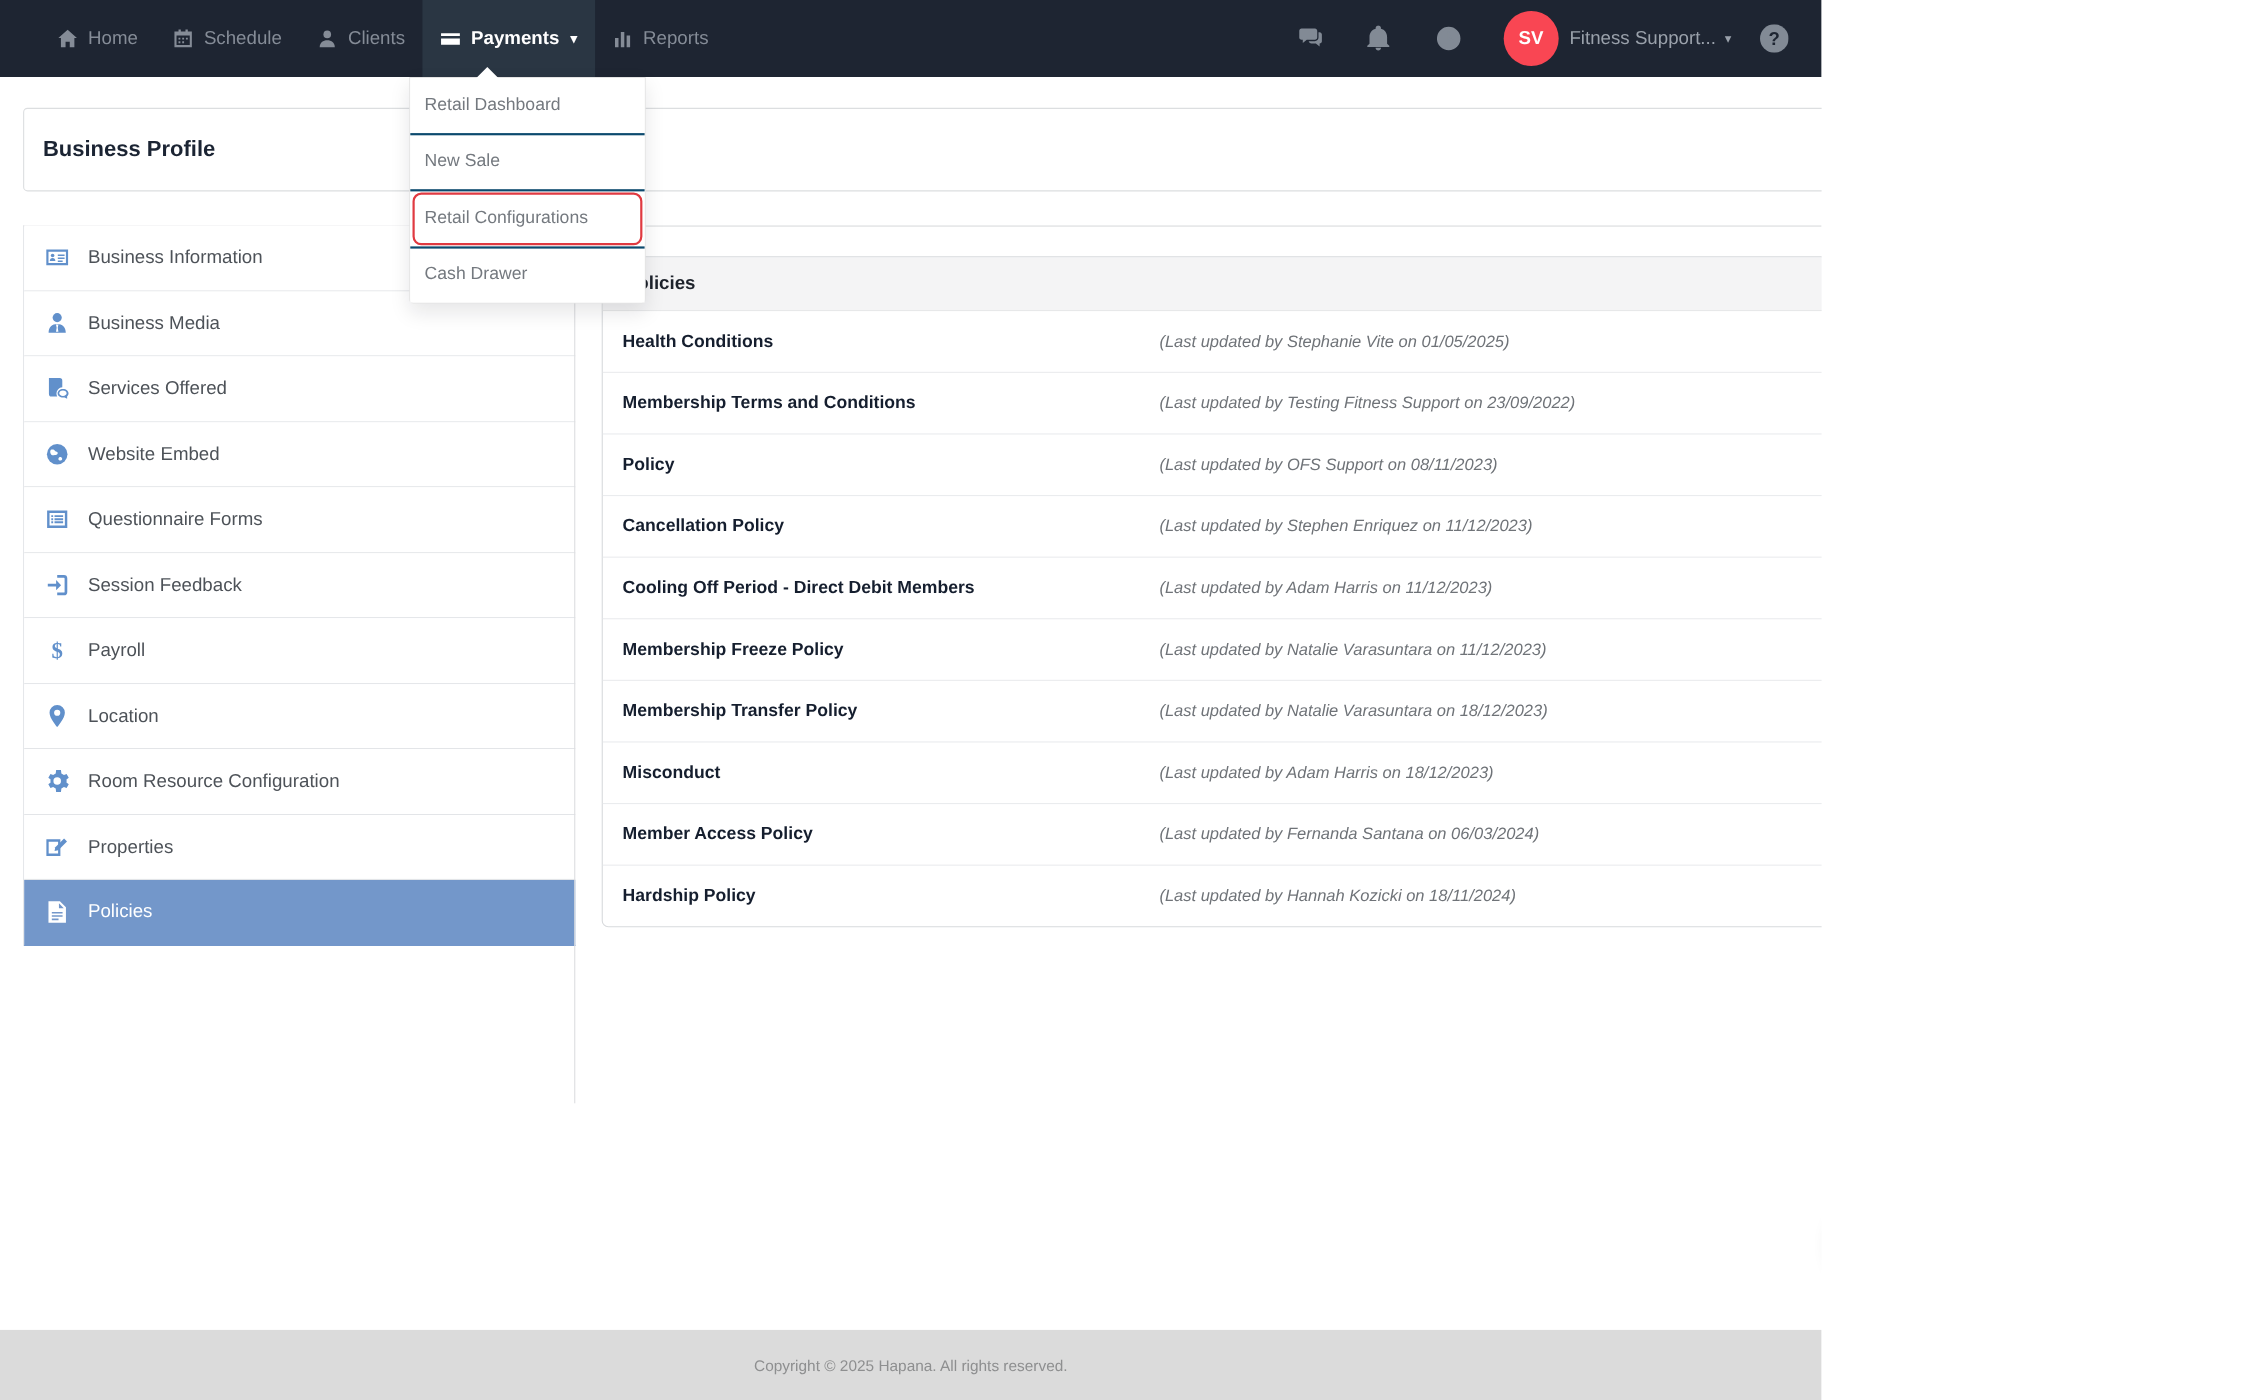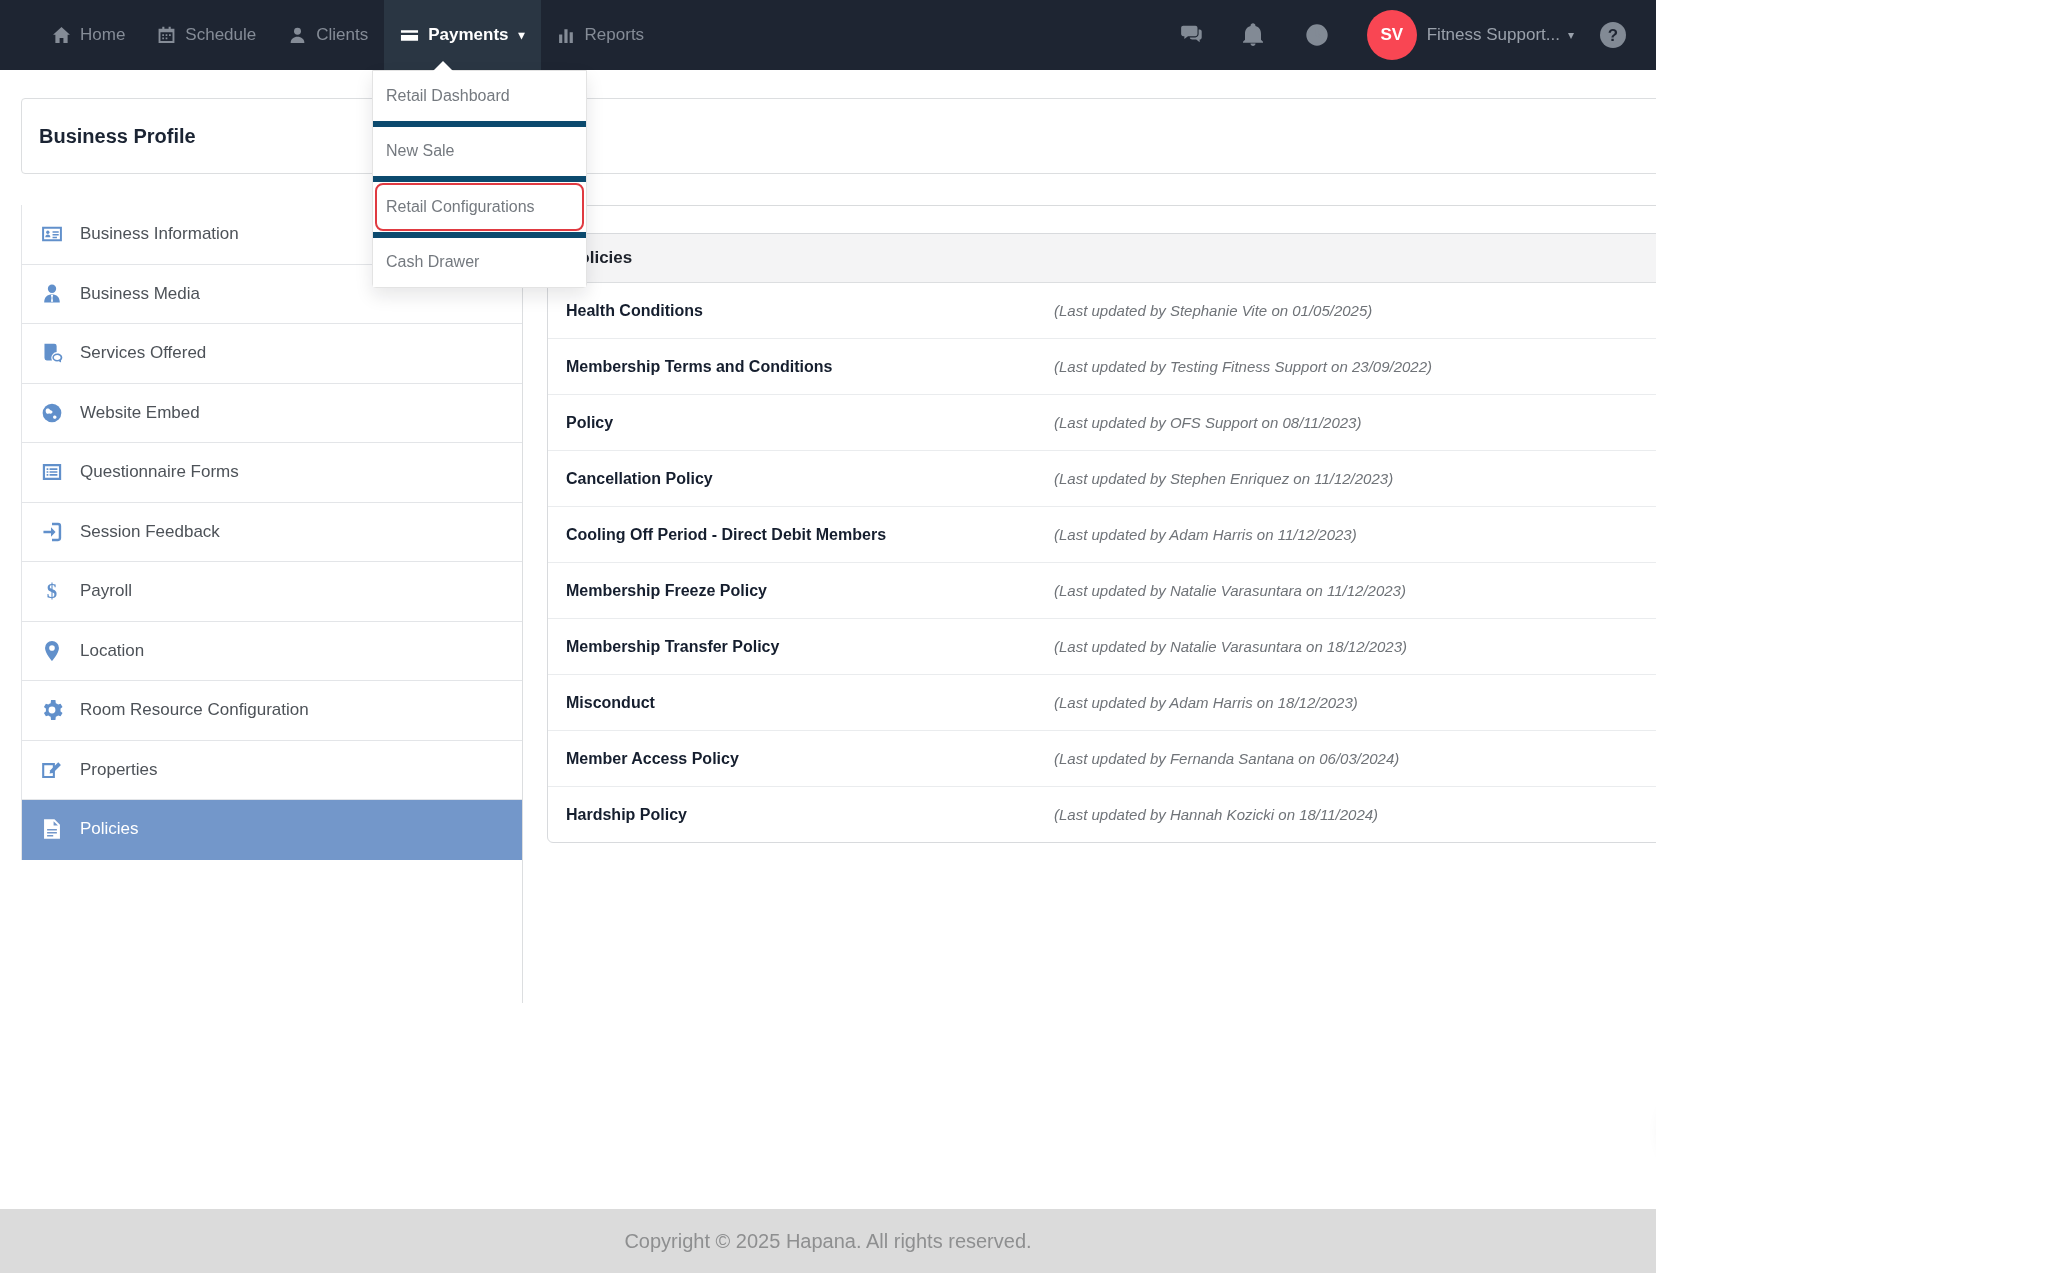--- a/index.html
+++ b/index.html
@@ -24,21 +24,21 @@
   .help{margin-left:26px;width:26px;height:26px;cursor:pointer;}
   .help svg{width:26px;height:26px;display:block;}
 
   
   .dropdown{position:absolute;left:372px;top:70px;width:213px;background:#fff;border:1px solid #e3e3e3;
             border-radius:0 0 4px 4px;box-shadow:0 8px 18px rgba(20,24,31,.10);z-index:50;}
   .dropdown-caret{position:absolute;top:-10px;left:60px;width:0;height:0;
             border-left:10px solid transparent;border-right:10px solid transparent;border-bottom:10px solid #fff;}
   .menu-item{position:relative;height:49.5px;display:flex;align-items:center;padding-left:13px;
             font-size:16px;color:#74797f;cursor:pointer;background:#fff;}
-  .menu-item + .menu-item{border-top:6px solid #0c4a6e;}
+  .menu-item + .menu-item{border-top:2px solid #0c4a6e;}
   .menu-item.highlighted::after{content:"";position:absolute;left:2px;right:2px;top:1px;bottom:1px;
             border:2.5px solid #e03a41;border-radius:8px;pointer-events:none;}
 
   
   .page-card{position:absolute;left:21px;top:98px;width:2004px;height:74px;border:1px solid #dcdee0;
             border-radius:4px;background:#fff;display:flex;align-items:center;}
   .page-title{margin-left:17px;font-size:20px;font-weight:bold;color:#1b2433;}
 
   .top-divider{position:absolute;left:21px;top:205px;right:0;border-top:1px solid #d9dbdd;}
 
@@ -66,21 +66,21 @@
   .policy-updated{flex:1;font-style:italic;font-size:15px;color:#6f7378;}
   .policy-edit{width:19px;height:19px;color:#43474e;cursor:pointer;flex:none;}
   .policy-edit svg{width:19px;height:19px;fill:currentColor;display:block;}
 
   
   .launcher{position:absolute;left:1666px;top:1086px;width:84px;height:84px;border-radius:50%;background:#fff;
          border:none;box-shadow:0 4px 18px rgba(0,0,0,.16);display:flex;align-items:center;justify-content:center;
          cursor:pointer;color:#e8523c;padding:0;}
   .launcher svg{width:44px;height:44px;fill:currentColor;display:block;}
   .footer{position:absolute;left:0;top:1209px;width:100%;height:64px;background:#dbdbdb;
-         display:flex;align-items:center;justify-content:center;font-size:20px;color:#8e8f90;}
+         display:flex;align-items:center;justify-content:center;font-size:14px;color:#8e8f90;}
 </style>
 </head>
 <body>
 
 <div id="app">
 
   <nav class="navbar">
     <div class="nav-left">
 
     <div class="nav-item">

